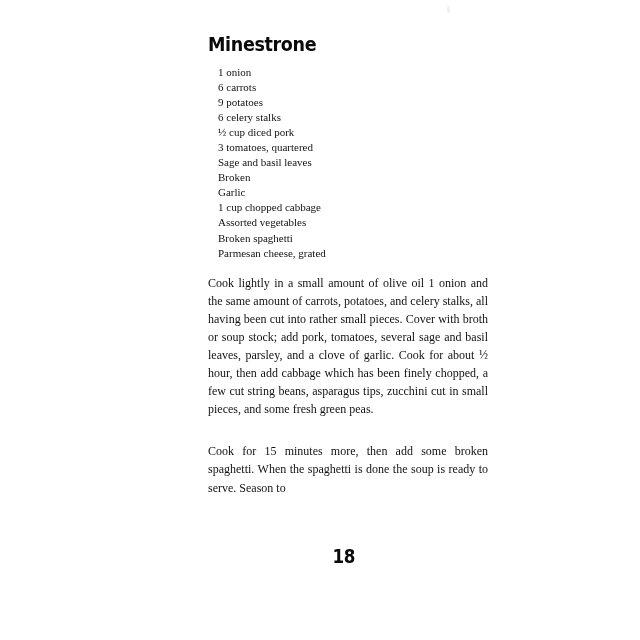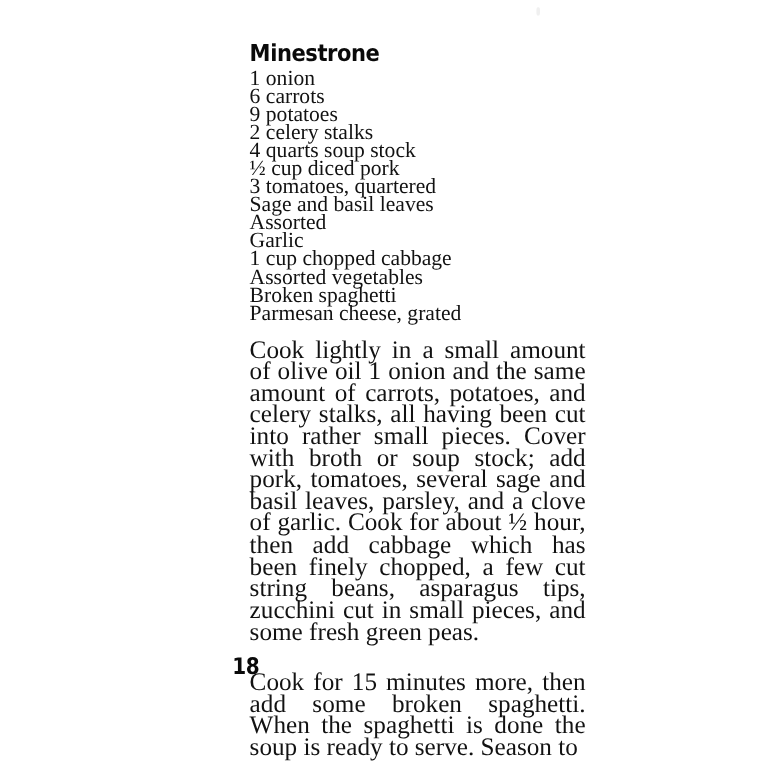--- a/index.html
+++ b/index.html
@@ -42,54 +42,54 @@
     letter-spacing: -0.4px;
     transform: scaleX(0.90);
     transform-origin: left center;
     color: #0a0a0a;
     margin: 0 0 3px 0;
     white-space: nowrap;
   }
 
   .ingredients {
     list-style: none;
-    margin: 0;
+    margin: 10px;
     padding: 0;
-    font-size: 18px;
+    font-size: 11px;
     line-height: 15.05px;
     color: #121212;
   }
   .ingredients li {
     white-space: nowrap;
     font-variant-numeric: oldstyle-nums;
   }
 
   .body-block {
     margin-top: 13px;
   }
   .para {
-    font-size: 21px;
+    font-size: 12px;
     line-height: 18.1px;
     text-align: justify;
     text-align-last: left;
     margin: 0;
     color: #121212;
     font-variant-numeric: oldstyle-nums;
     hyphens: none;
   }
   .para + .para {
     margin-top: 24px;
   }
 
   .page-number {
     position: absolute;
-    left: 192px;
+    left: 204px;
     top: 546px;
     width: 280px;
-    text-align: left;
+    text-align: center;
     font-family: "DejaVu Sans", "Liberation Sans", sans-serif;
     font-weight: bold;
     font-size: 19px;
     line-height: 21px;
     letter-spacing: -0.5px;
     color: #0a0a0a;
   }
   .page-number span {
     display: inline-block;
     transform: scaleX(0.88);
@@ -101,26 +101,25 @@
 <div class="scan-speck"></div>
 
 <div class="page">
 
   <h1 class="recipe-title">Minestrone</h1>
 
   <ul class="ingredients">
     <li>1 onion</li>
     <li>6 carrots</li>
     <li>9 potatoes</li>
-    <li>2 celery stalks</li>
-    <li>4 quarts soup stock</li>
+    <li>6 celery stalks</li>
     <li>½ cup diced pork</li>
     <li>3 tomatoes, quartered</li>
     <li>Sage and basil leaves</li>
-    <li>Assorted</li>
+    <li>Broken</li>
     <li>Garlic</li>
     <li>1 cup chopped cabbage</li>
     <li>Assorted vegetables</li>
     <li>Broken spaghetti</li>
     <li>Parmesan cheese, grated</li>
   </ul>
 
   <div class="body-block">
     <p class="para">Cook lightly in a small amount of olive oil 1 onion and the same amount of carrots, potatoes, and celery stalks, all having been cut into rather small pieces. Cover with broth or soup stock; add pork, tomatoes, several sage and basil leaves, parsley, and a clove of garlic. Cook for about ½ hour, then add cabbage which has been finely chopped, a few cut string beans, asparagus tips, zucchini cut in small pieces, and some fresh green peas.</p>
     <p class="para">Cook for 15 minutes more, then add some broken spaghetti. When the spaghetti is done the soup is ready to serve. Season to</p>

